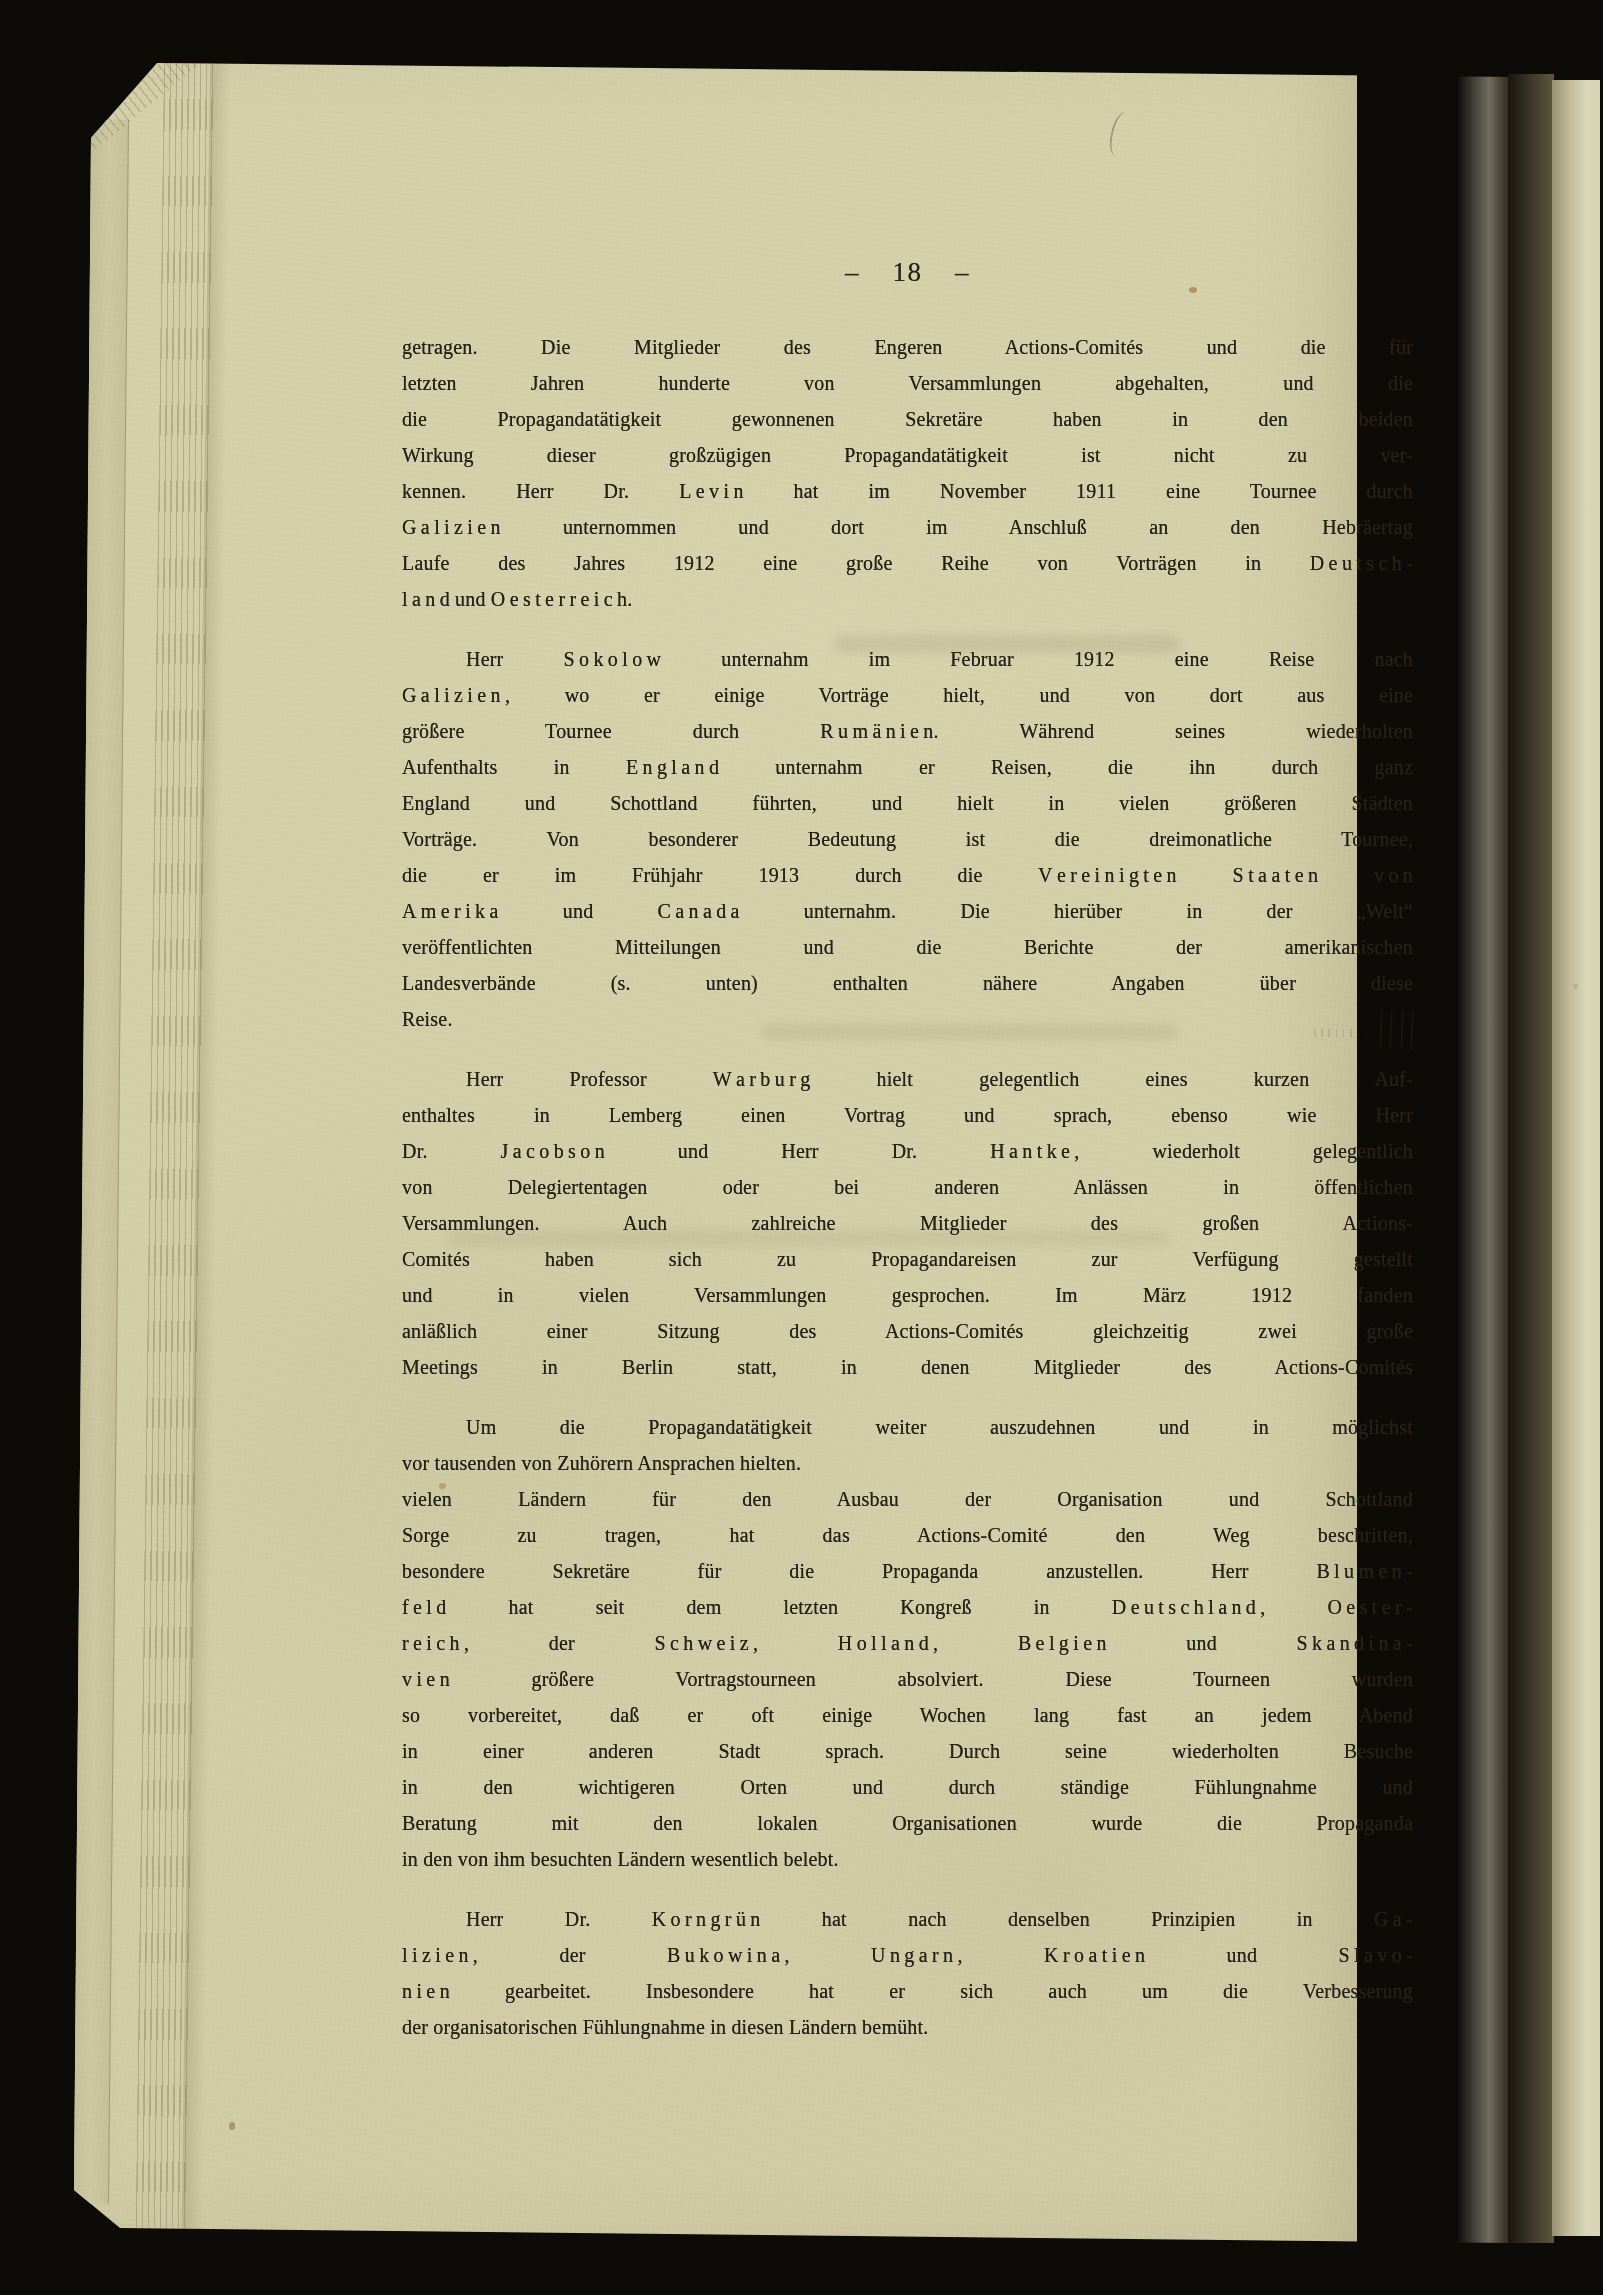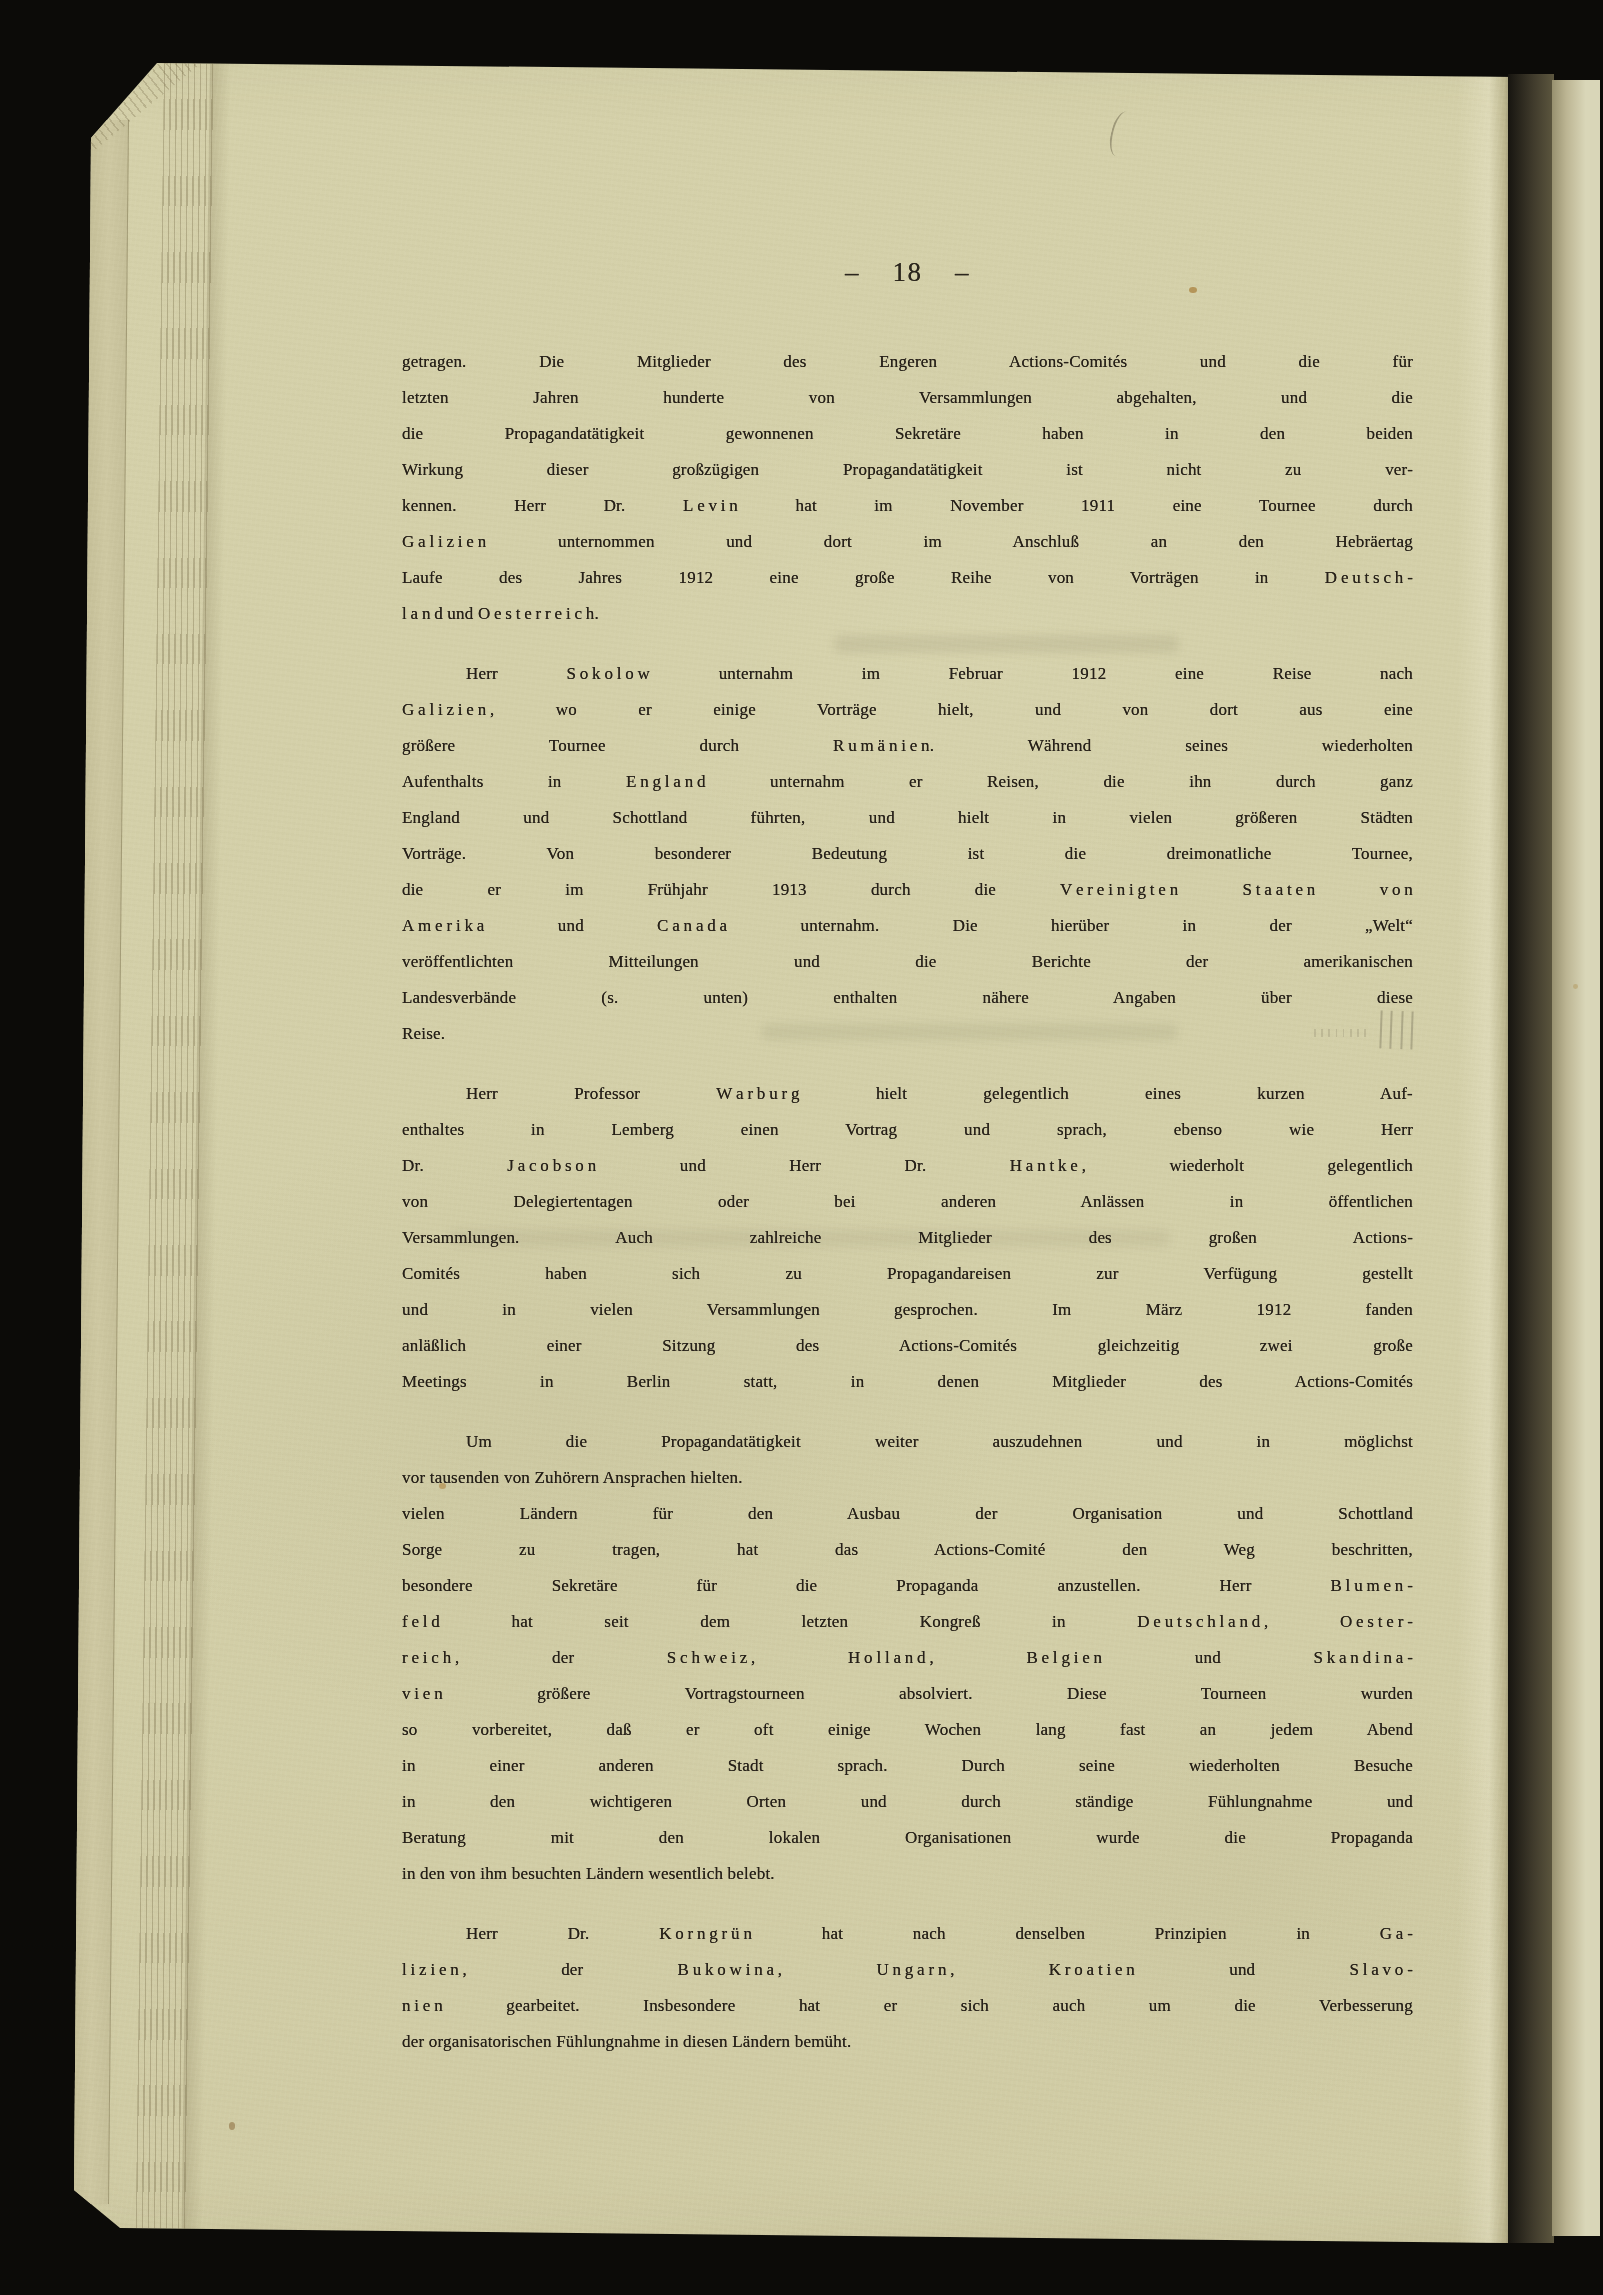--- a/index.html
+++ b/index.html
@@ -2,21 +2,21 @@
 <html style="--background: #0c0b08; --paper: #d5d1aa; --paper-edge: #c9c39c; --adjacent-paper: #d9d6b8; --ink: #262019; --gutter-shadow: #4e4936;font-size:13px"><head>
 <meta charset="utf-8">
 <style>
   :root{
     --background:#0c0b08; --paper:#d5d1aa; --paper-edge:#c9c39c;
     --adjacent-paper:#d9d6b8; --ink:#262019; --gutter-shadow:#4e4936;
   }
   *{margin:0;padding:0;box-sizing:border-box;}
   html,body{width:1603px;height:2295px;overflow:hidden;}
   body{background:var(--background);font-family:"Liberation Serif","DejaVu Serif",serif;}
-  .scan{position:relative;width:1603px;height:2295px;background:var(--background);}
+  .scan{position:relative;width:1357px;height:2295px;background:var(--background);}
 
   
   .book-block{
     position:absolute;inset:0;
     clip-path:polygon(157px 63px,1513px 77px,1508px 2243px,120px 2228px,74px 2190px,91px 138px);
     background:linear-gradient(178deg,var(--paper) 0%,#d3cfa8 60%,#d0cba4 100%);
     box-shadow:inset 0 0 112px rgba(104,95,62,.28);
   }
   .texture{position:absolute;inset:0;background:
     radial-gradient(561px 401px at 60% 28%,rgba(255,252,225,.07),transparent 70%),
@@ -43,22 +43,22 @@
   
   .gutter{position:absolute;left:1508px;top:74px;width:46px;height:2169px;
     background:linear-gradient(90deg,#171510,#403b2c 55%,#5d573f 100%);}
   .next-page{position:absolute;left:1552px;top:80px;width:48px;height:2156px;
     background:linear-gradient(90deg,#97906f 0,#bcb593 30%,var(--adjacent-paper) 70%);}
 
   
   .page-number{position:absolute;left:402px;top:255px;width:1011px;text-align:center;
     font-size:27px;line-height:35px;color:#2b261d;letter-spacing:1.6px;word-spacing:24px;
     text-shadow:0 0 0.6px rgba(44,38,28,.8);}
-  .text-block{position:absolute;left:402px;top:344px;width:1011px;color:var(--ink);
-    font-size:17px;line-height:36px;letter-spacing:0.2px;
+  .text-block{position:absolute;left:402px;top:329px;width:1011px;color:var(--ink);
+    font-size:20px;line-height:36px;letter-spacing:0.2px;
     text-shadow:0 0 0.6px rgba(44,38,28,.85);}
   .line{height:36px;}
   .line.just{text-align:justify;text-justify:inter-word;text-align-last:justify;}
   .line.indent{padding-left:64px;margin-top:24px;}
 
   
   .deco{position:absolute;}
   .speck-1{left:1189px;top:287px;width:8px;height:6.4px;background:#a9813f;border-radius:50%;opacity:.75;}
   .speck-2{left:439px;top:1483px;width:7.2px;height:6.4px;background:#b08a4a;border-radius:50%;opacity:.65;}
   .speck-3{left:1573px;top:984px;width:4.8px;height:4.8px;background:#b49b63;border-radius:50%;opacity:.55;}

